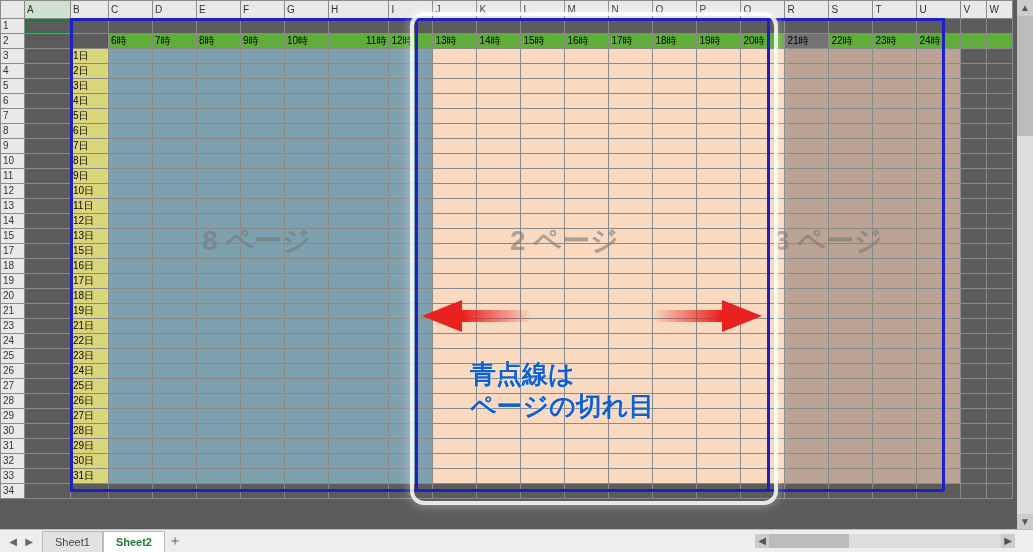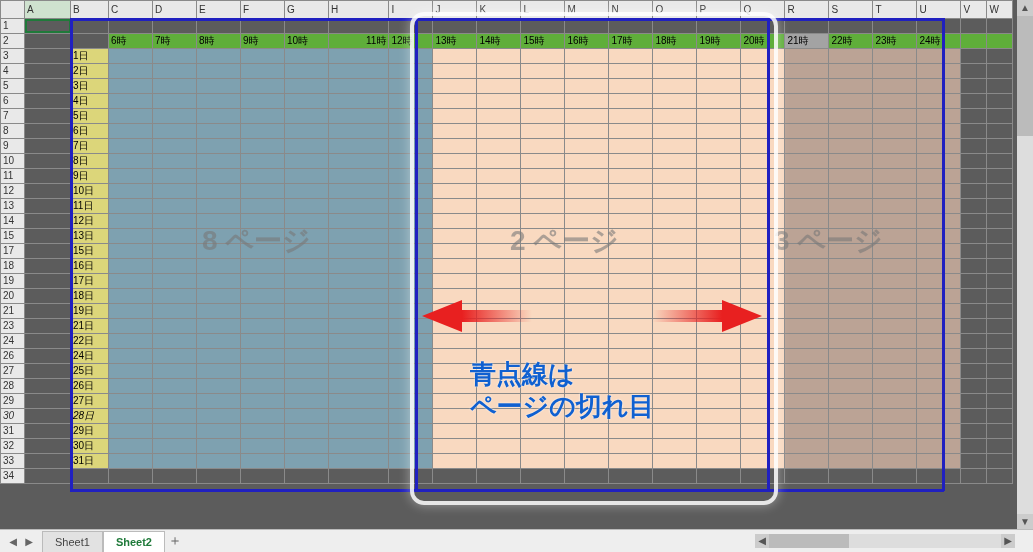--- a/index.html
+++ b/index.html
@@ -156,21 +156,21 @@
           <td style="background: rgb(95, 174, 58); padding-left: 37px;">11時</td>
           <td style="background: rgb(95, 174, 58);">12時</td>
           <td style="background: rgb(95, 174, 58);">13時</td>
           <td style="background: rgb(95, 174, 58);">14時</td>
           <td style="background: rgb(95, 174, 58);">15時</td>
           <td style="background: rgb(95, 174, 58);">16時</td>
           <td style="background: rgb(95, 174, 58);">17時</td>
           <td style="background: rgb(95, 174, 58);">18時</td>
           <td style="background: rgb(95, 174, 58);">19時</td>
           <td style="background: rgb(95, 174, 58);">20時</td>
-          <td style="background: #a3a3a3;">21時</td>
+          <td style="background: #737373;">21時</td>
           <td style="background: rgb(95, 174, 58);">22時</td>
           <td style="background: rgb(95, 174, 58);">23時</td>
           <td style="background: rgb(95, 174, 58);">24時</td>
           <td class="empty"></td>
           <td class="empty"></td>
         </tr>
         <tr style="height: 14.8px;">
           <th class="rowhdr">3</th>
           <td style="background: rgb(92, 92, 92);"></td>
           <td class="daycell">1日</td>
@@ -684,20 +684,46 @@
           <td class="z2"></td>
           <td class="z2"></td>
           <td class="z3"></td>
           <td class="z3"></td>
           <td class="z3"></td>
           <td class="z3"></td>
           <td class="empty"></td>
           <td class="empty"></td>
         </tr>
         <tr style="height: 14.8px;">
+          <th class="rowhdr">25</th>
+          <td style="background: rgb(92, 92, 92);"></td>
+          <td class="daycell">23日</td>
+          <td class="z1"></td>
+          <td class="z1"></td>
+          <td class="z1"></td>
+          <td class="z1"></td>
+          <td class="z1"></td>
+          <td class="z1"></td>
+          <td class="z1"></td>
+          <td class="z2"></td>
+          <td class="z2"></td>
+          <td class="z2"></td>
+          <td class="z2"></td>
+          <td class="z2"></td>
+          <td class="z2"></td>
+          <td class="z2"></td>
+          <td class="z2"></td>
+          <td class="z3"></td>
+          <td class="z3"></td>
+          <td class="z3"></td>
+          <td class="z3"></td>
+          <td class="empty"></td>
+          <td class="empty"></td>
+        </tr>
+        <tr style="height: 14.8px;">
           <th class="rowhdr">26</th>
           <td style="background: rgb(92, 92, 92);"></td>
           <td class="daycell">24日</td>
           <td class="z1"></td>
           <td class="z1"></td>
           <td class="z1"></td>
           <td class="z1"></td>
           <td class="z1"></td>
           <td class="z1"></td>
           <td class="z1"></td>
@@ -787,21 +813,21 @@
           <td class="z2"></td>
           <td class="z2"></td>
           <td class="z2"></td>
           <td class="z3"></td>
           <td class="z3"></td>
           <td class="z3"></td>
           <td class="z3"></td>
           <td class="empty"></td>
           <td class="empty"></td>
         </tr>
-        <tr style="height: 14.8px; font-style: italic;">
+        <tr style="height: 14.8px;">
           <th class="rowhdr">30</th>
           <td style="background: rgb(92, 92, 92);"></td>
           <td class="daycell">28日</td>
           <td class="z1"></td>
           <td class="z1"></td>
           <td class="z1"></td>
           <td class="z1"></td>
           <td class="z1"></td>
           <td class="z1"></td>
           <td class="z1"></td>

